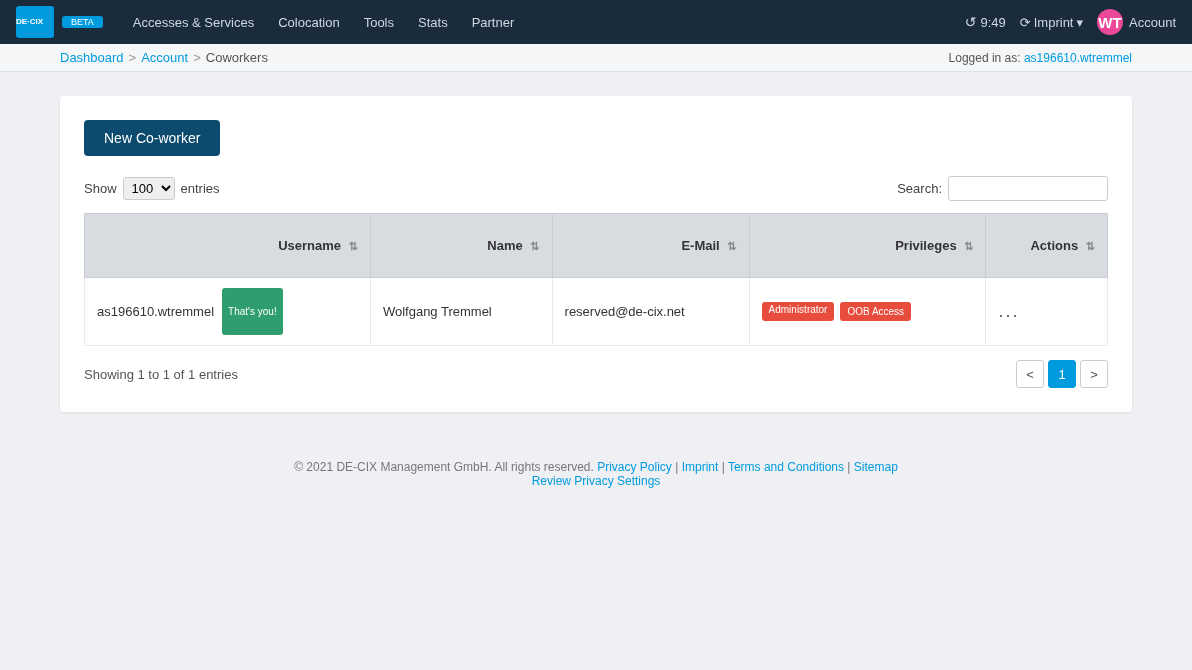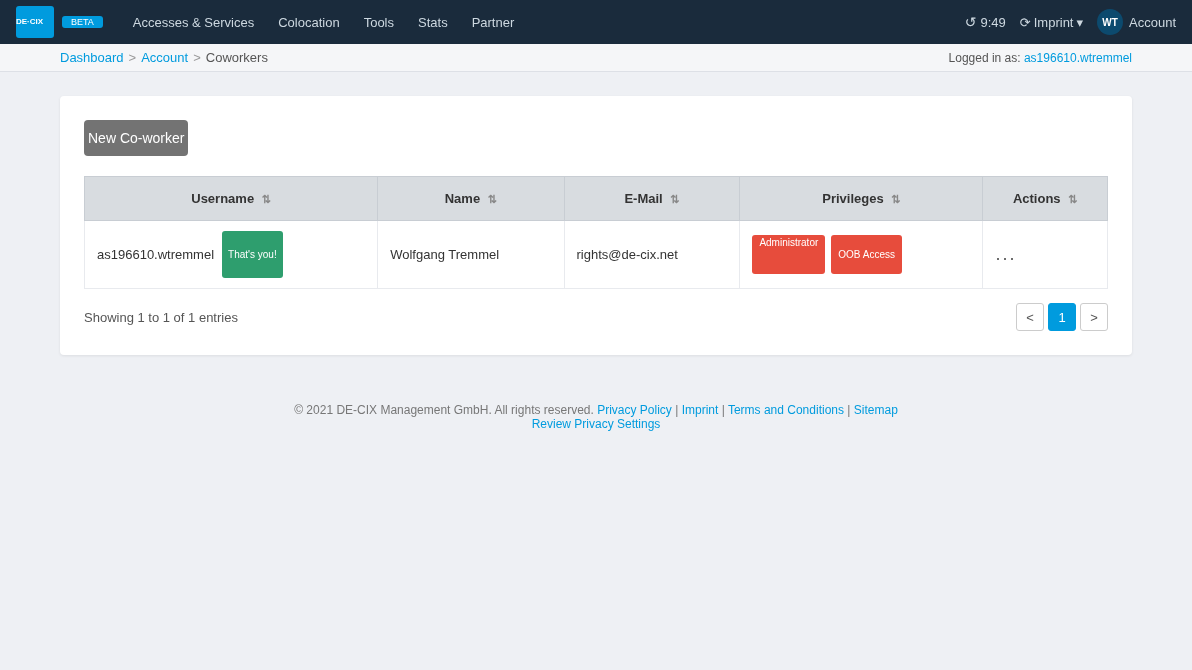--- a/index.html
+++ b/index.html
@@ -65,24 +65,24 @@
       font-size: 13px;
       cursor: pointer;
       display: flex; align-items: center; gap: 3px;
     }
     .nav-account {
       display: flex; align-items: center; gap: 6px;
       cursor: pointer;
     }
     .account-avatar {
       width: 26px; height: 26px;
-      background: #0c4a6e;
+      background: #ec4899;
       border-radius: 50%;
       display: flex; align-items: center; justify-content: center;
-      color: white; font-size: 10px; font-weight: bold;
+      color: white; font-size: 15px; font-weight: bold;
     }
     .account-label {
       color: #cdd8e0;
       font-size: 13px;
     }
 
     
     .breadcrumb-bar {
       background: #f5f6f8;
       border-bottom: 1px solid #dde0e6;
@@ -133,24 +133,24 @@
       width: 18px; height: 18px;
       border: 2px solid #009bde;
       border-radius: 50%;
       color: #009bde;
       font-size: 11px;
       display: flex; align-items: center; justify-content: center;
       cursor: pointer;
       font-weight: bold;
     }
     .btn-new-coworker {
-      background: #737373;
+      background: #0c4a6e;
       color: white;
       border: none;
-      padding: 10px 4px;
+      padding: 10px 20px;
       border-radius: 4px;
       font-size: 14px;
       cursor: pointer;
       font-weight: 500;
     }
 
     
     .table-controls {
       display: flex;
       align-items: center;
@@ -182,22 +182,22 @@
     
     .data-table {
       width: 100%;
       border-collapse: collapse;
       font-size: 13px;
     }
     .data-table thead tr {
       background: #d8dce0;
     }
     .data-table thead th {
-      padding: 14px 12px;
-      text-align: center;
+      padding: 24px 12px;
+      text-align: right;
       font-weight: 600;
       color: #333;
       border: 1px solid #c8cdd3;
       cursor: pointer;
       white-space: nowrap;
     }
     .data-table thead th .sort-icon {
       color: #888;
       margin-left: 4px;
       font-size: 11px;
@@ -230,21 +230,21 @@
       background: #e74c3c;
       color: white;
       font-size: 10px;
       padding: 2px 7px;
       border-radius: 3px;
     }
     .badge-oob {
       background: #e74c3c;
       color: white;
       font-size: 10px;
-      padding: 14px 7px;
+      padding: 4px 7px;
       border-radius: 3px;
     }
     .action-dots {
       font-size: 18px;
       color: #555;
       cursor: pointer;
       letter-spacing: 2px;
     }
 
     
@@ -333,20 +333,36 @@
     <span class="logged-in-user">as196610.wtremmel</span>
   </div>
 </div>
 
 <div class="main-content">
   <div class="card">
     <div class="card-header">
       <button class="btn-new-coworker">New Co-worker</button>
     </div>
 
+    <div class="table-controls">
+      <div class="show-entries">
+        <span>Show</span>
+        <select>
+          <option>100</option>
+          <option>10</option>
+          <option>25</option>
+          <option>50</option>
+        </select>
+        <span>entries</span>
+      </div>
+      <div class="search-box">
+        <label>Search:</label>
+        <input type="text" style="">
+      </div>
+    </div>
 
     <table class="data-table">
       <thead>
         <tr>
           <th>
             <span>Username</span>
             <span class="sort-icon">⇅</span>
           </th>
           <th>
             <span>Name</span>
@@ -371,21 +387,21 @@
           <td>
             <div class="username-cell">
               <span>as196610.wtremmel</span>
               <span class="thats-you-badge">That's you!</span>
             </div>
           </td>
           <td>
             <span>Wolfgang Tremmel</span>
           </td>
           <td>
-            <span>rights@de-cix.net</span>
+            <span>reserved@de-cix.net</span>
           </td>
           <td>
             <div class="privilege-badges">
               <span class="badge-admin">Administrator</span>
               <span class="badge-oob">OOB Access</span>
             </div>
           </td>
           <td>
             <span class="action-dots">...</span>
           </td>

